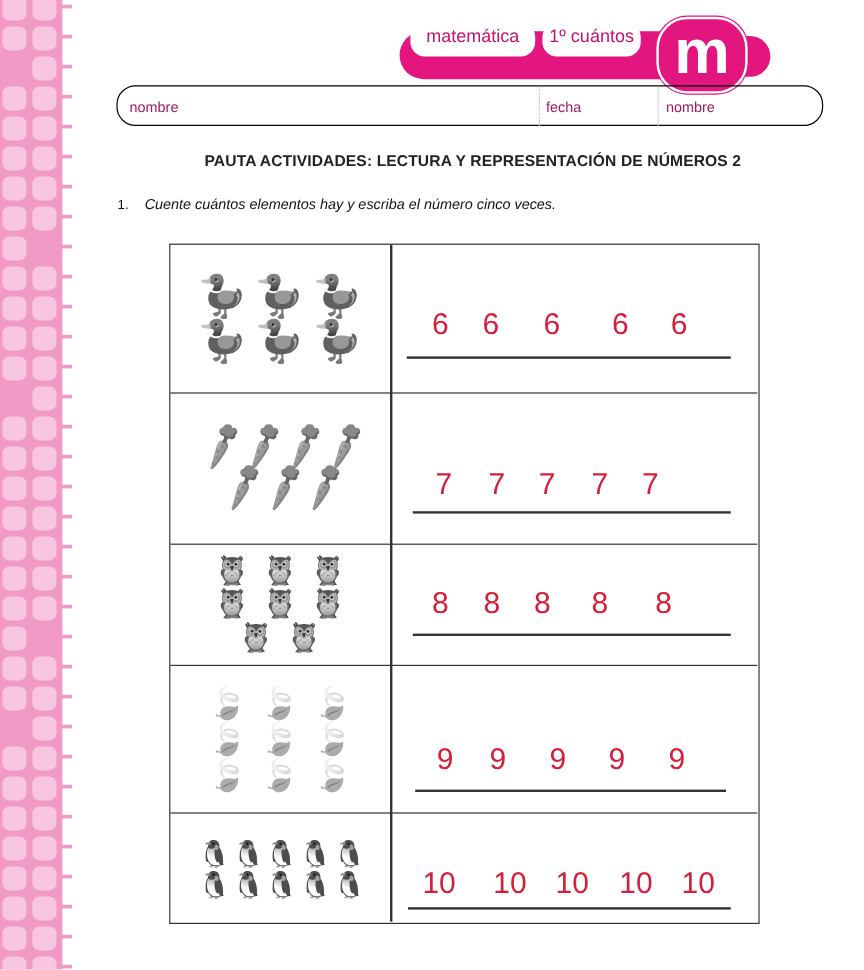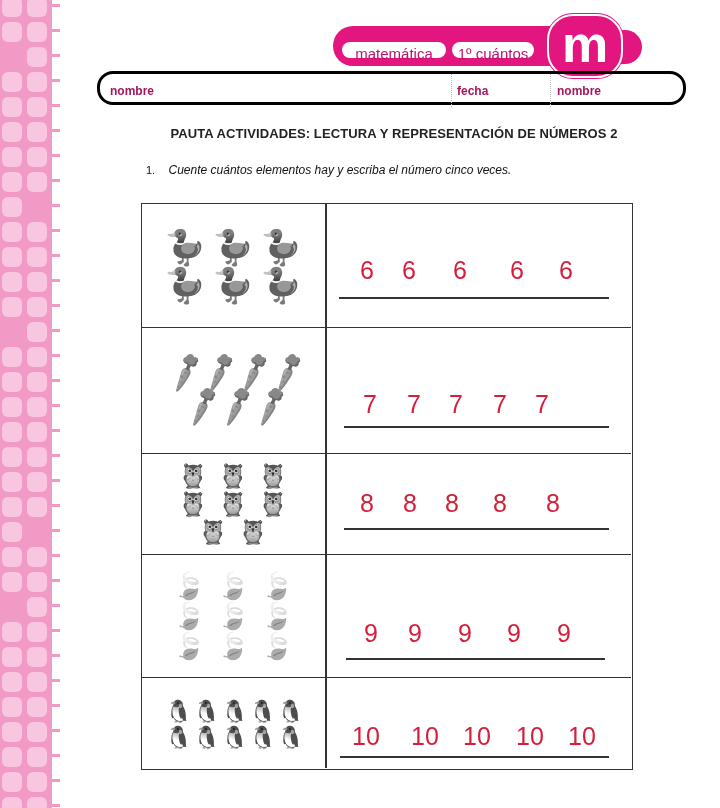--- a/index.html
+++ b/index.html
@@ -10,39 +10,39 @@
   .strip-grid { position: absolute; left: 0; top: -6px; width: 52px; }
   .strip-row { display: flex; height: 25px; align-items: center; }
   .sq { width: 20px; height: 20px; border-radius: 6px; background: #f8c6de; margin-left: 2px; margin-right: 3px; }
   .sq.gap { background: transparent; }
   .notches { position: absolute; left: 50px; top: -6px; }
   .notch { width: 10px; height: 25px; position: relative; }
   .notch::after { content: ""; position: absolute; left: 0; top: 10px; width: 10px; height: 3px; background: #f29ac6; }
 
   
   .banner { position: absolute; left: 333px; top: 26px; width: 270px; height: 40px; background: #e3157f; border-radius: 20px 0 0 20px; }
-  .pill { position: absolute; top: 42px; height: 16px; background: #fff; border-radius: 12px; color: #c0136e; font-size: 15px; line-height: 24px; text-align: center; }
+  .pill { position: absolute; top: 19px; height: 28px; background: #fff; border-radius: 12px; color: #c0136e; font-size: 15px; line-height: 24px; text-align: center; }
   .pill.subject { left: 342px; width: 104px; }
   .pill.grade { left: 452px; width: 82px; }
   .logo-tail { position: absolute; left: 612px; top: 30px; width: 30px; height: 34px; background: #e3157f; border-radius: 0 17px 17px 0; }
   .logo { position: absolute; left: 547px; top: 14px; width: 76px; height: 64px; background: #e3157f; border-radius: 26px; border: 2px solid #fff; box-shadow: 0 0 0 1px #e3157f; color: #fff; font-weight: bold; font-size: 52px; line-height: 56px; text-align: center; }
 
   
-  .name-row { position: absolute; left: 97px; top: 71px; width: 589px; height: 34px; border: 3px solid #000000; border-radius: 16px; font-weight: bold; }
+  .name-row { position: absolute; left: 97px; top: 71px; width: 589px; height: 34px; border: 1px solid #000000; border-radius: 16px; }
   .field-label { position: absolute; top: 10px; font-size: 12px; color: #a0185e; }
   .f-nombre { left: 10px; }
   .f-curso { left: 357px; }
   .f-fecha { left: 457px; }
   .dash { position: absolute; top: 0; height: 33px; border-left: 1px dotted #bbbbbb; }
   .d1 { left: 351px; }
   .d2 { left: 450px; }
 
   
   .title { position: absolute; left: 90px; top: 126px; width: 608px; text-align: center; font-size: 13px; font-weight: bold; color: #222; letter-spacing: 0.1px; }
-  .instr { position: absolute; left: 98px; top: 163px; font-size: 12px; color: #111; margin-left: 48px; }
+  .instr { position: absolute; left: 98px; top: 163px; font-size: 12px; color: #111; }
   .instr .num { margin-right: 10px; font-size: 11px; }
   .instr .txt { font-style: italic; }
 
   
   .table { position: absolute; left: 141px; top: 203px; width: 492px; height: 567px; border: 1.5px solid #333; }
   .row { position: absolute; left: 0; width: 489px; border-bottom: 1.5px solid #333; }
   .row:last-child { border-bottom: none; }
   .vline { position: absolute; left: 183px; top: 0; width: 1.5px; height: 564px; background: #333; }
   .img-cell { position: absolute; left: 0; top: 0; width: 183px; height: 100%; display: flex; flex-wrap: wrap; align-content: center; justify-content: center; gap: 4px; padding: 8px 14px; }
   .ans-cell { position: absolute; left: 185px; top: 0; right: 0; height: 100%; }

